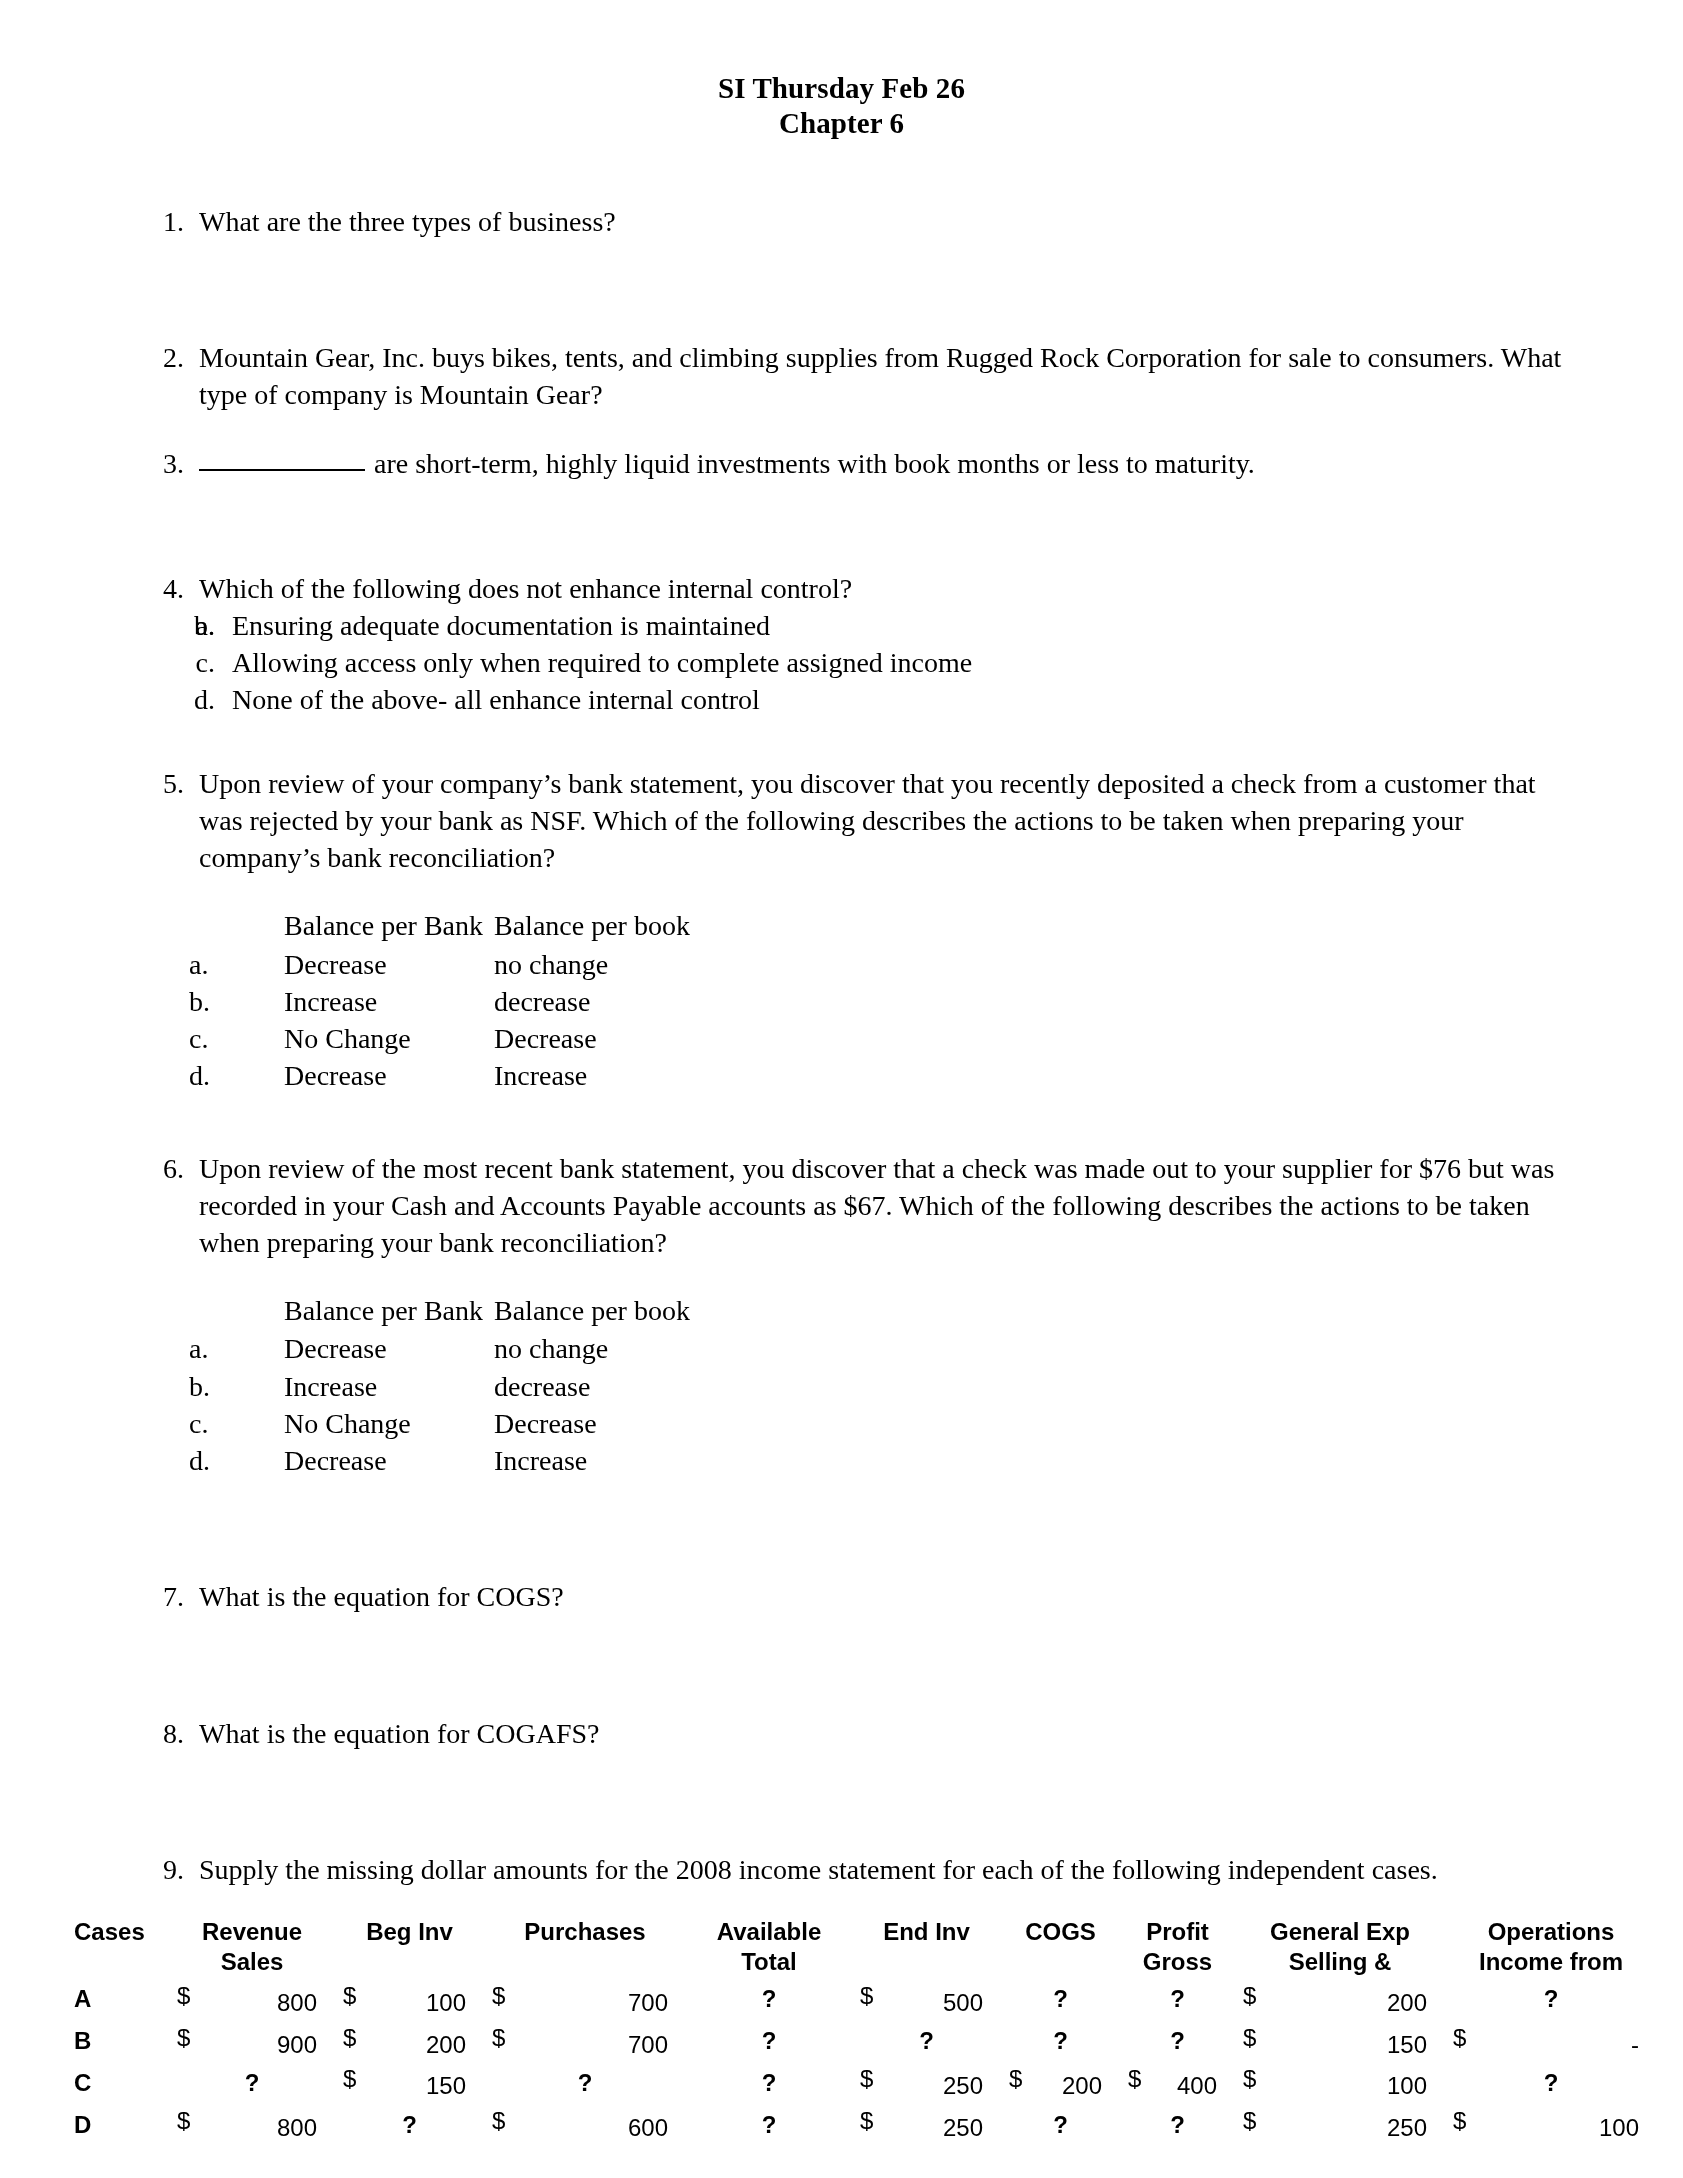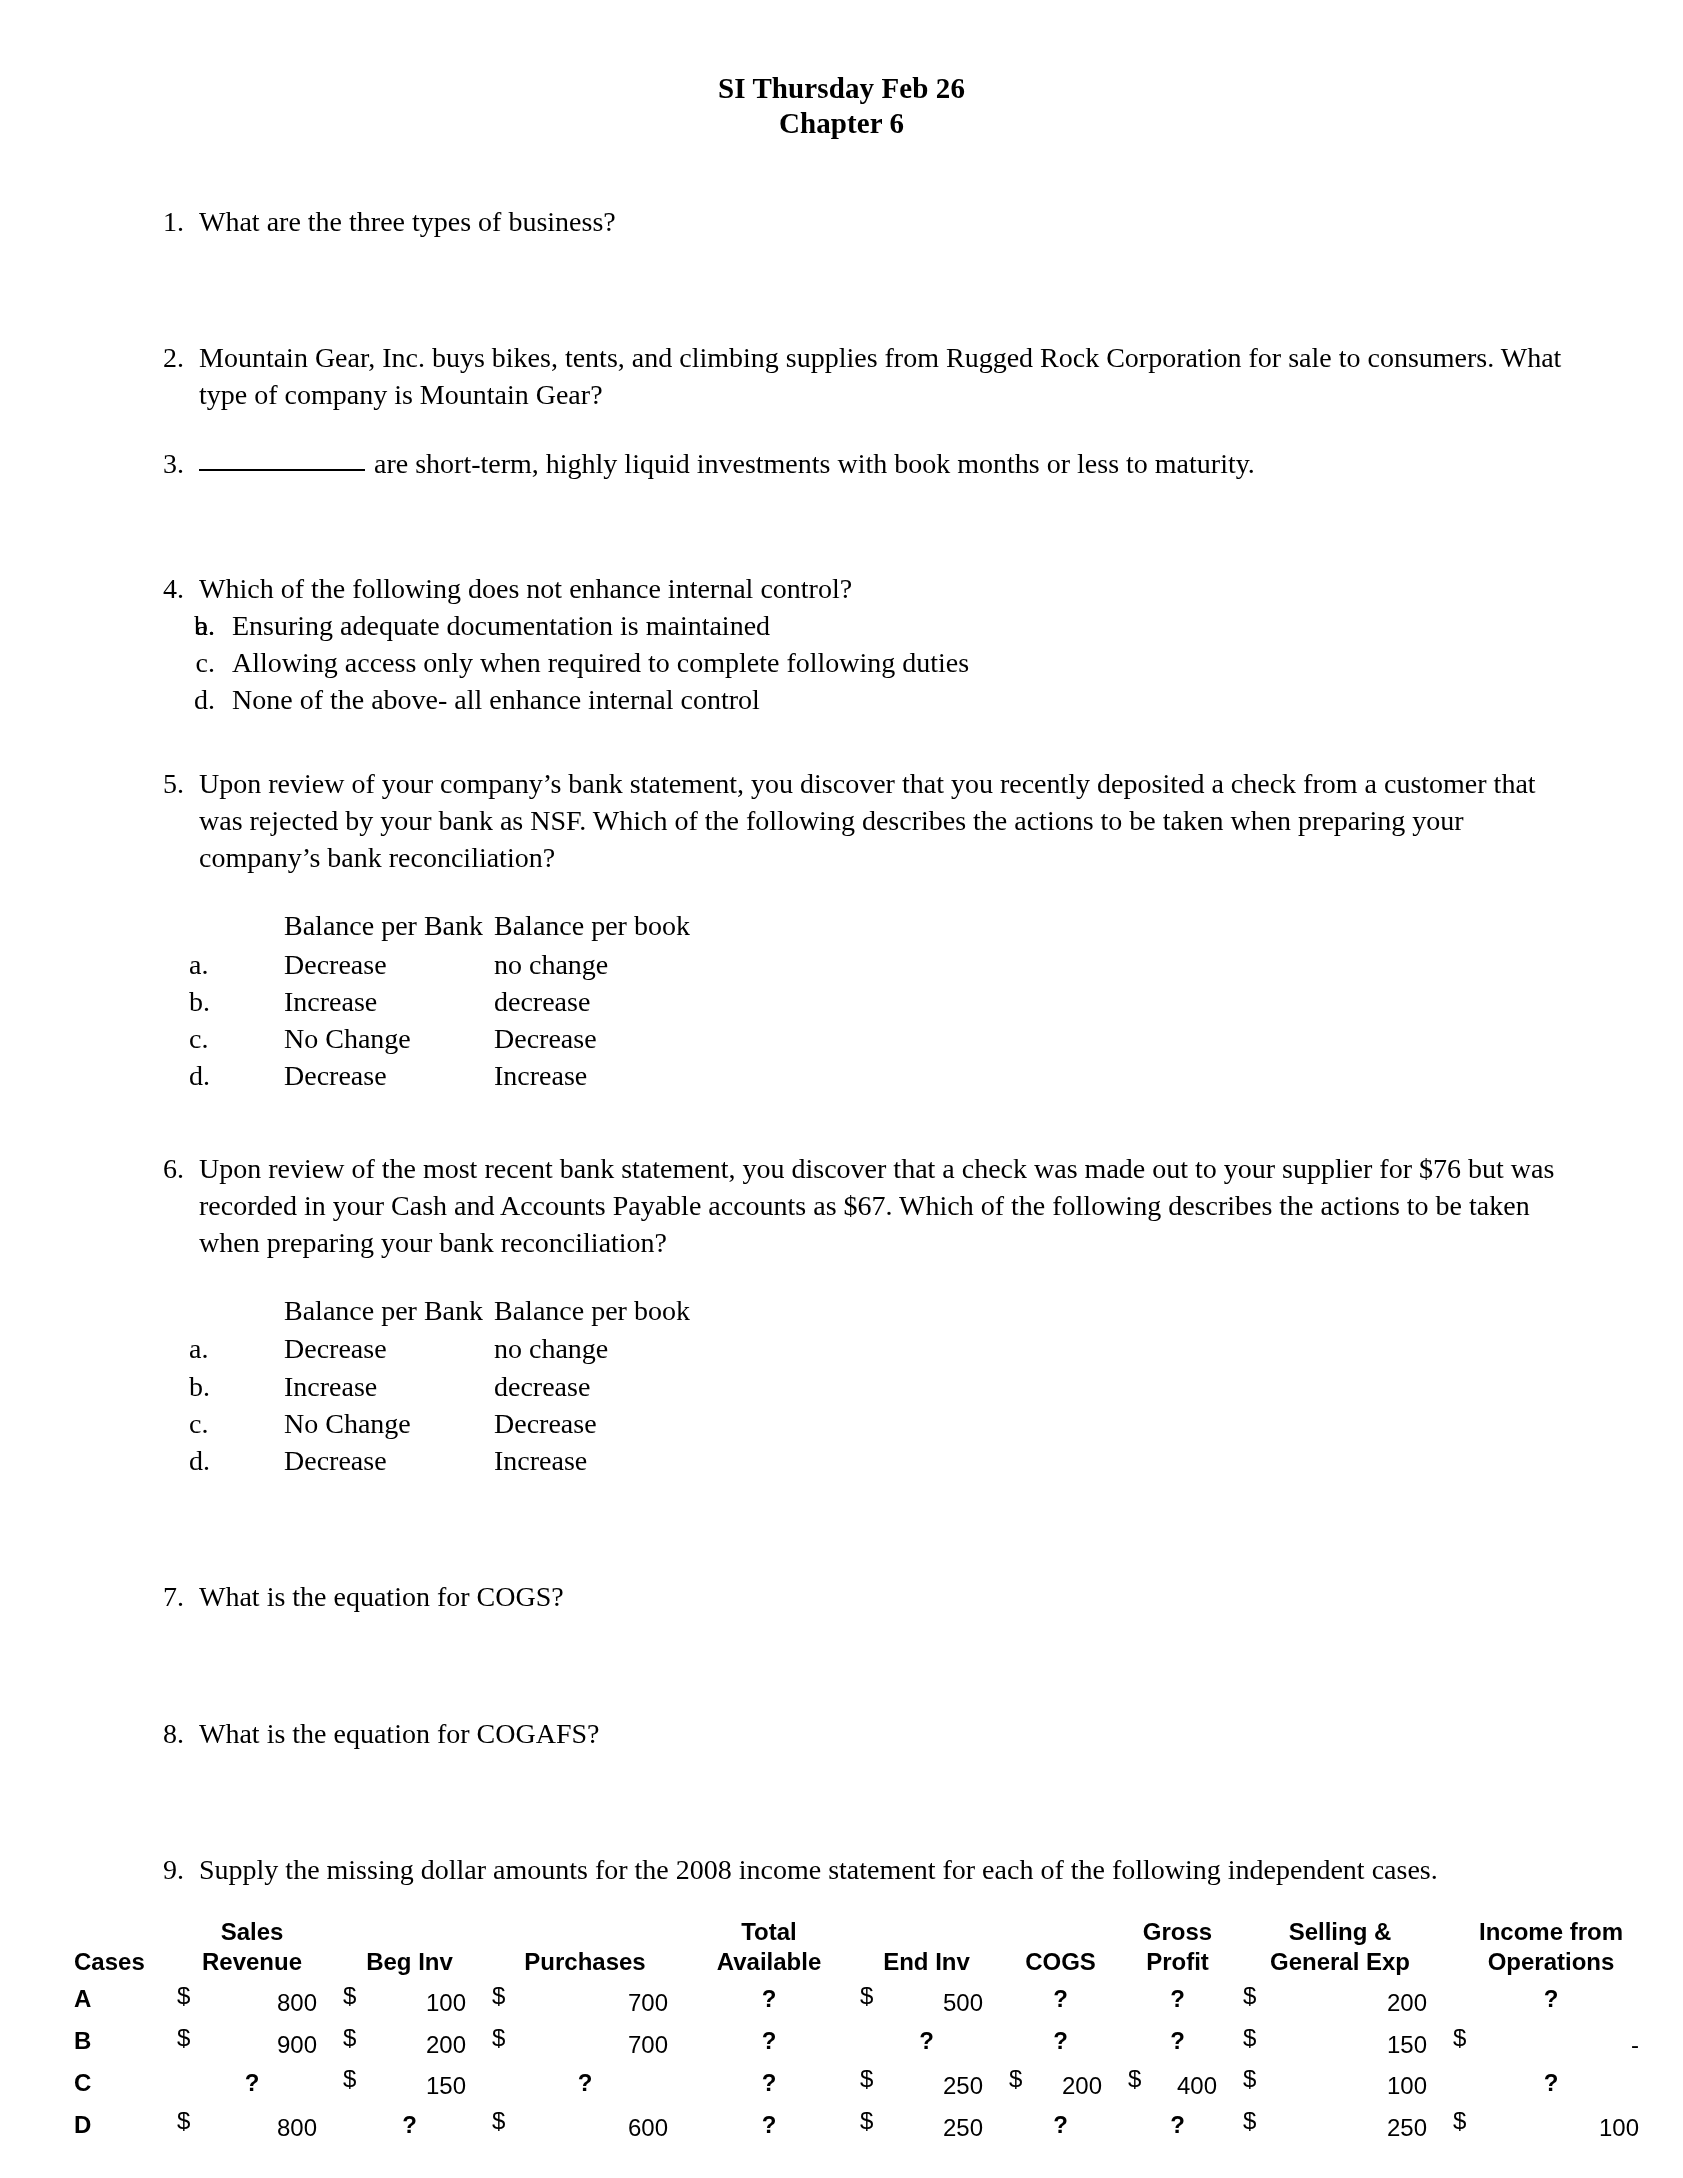--- a/index.html
+++ b/index.html
@@ -197,21 +197,21 @@
   <div class="sublist">
     <div class="subitem">
       <span class="subnum">a.</span>
     </div>
     <div class="subitem">
       <span class="subnum">b.</span>
       <span>Ensuring adequate documentation is maintained</span>
     </div>
     <div class="subitem">
       <span class="subnum">c.</span>
-      <span>Allowing access only when required to complete following duties</span>
+      <span>Allowing access only when required to complete assigned income</span>
     </div>
     <div class="subitem">
       <span class="subnum">d.</span>
       <span>None of the above- all enhance internal control</span>
     </div>
   </div>
 
   <div class="sp-46"></div>
 
   <div class="qitem">
@@ -301,44 +301,44 @@
   <div class="sp-100"></div>
 
   <div class="qitem">
     <span class="qnum">9.</span>
     <span class="qtext">Supply the missing dollar amounts for the 2008 income statement for each of the following independent cases.</span>
   </div>
 
   <div class="data-table-wrap">
     <table class="data-table">
       <thead>
+        <tr>
+          <th class="c-case lbl-left">Cases</th>
+          <th class="w-rev">Revenue</th>
+          <th class="w-beg">Beg Inv</th>
+          <th class="w-pur">Purchases</th>
+          <th class="w-avail">Available</th>
+          <th class="w-end">End Inv</th>
+          <th class="w-cogs">COGS</th>
+          <th class="w-gp">Profit</th>
+          <th class="w-sga">General Exp</th>
+          <th class="w-io">Operations</th>
+        </tr>
         <tr>
           <th class="c-case"></th>
           <th class="w-rev">Sales</th>
           <th class="w-beg"></th>
           <th class="w-pur"></th>
           <th class="w-avail">Total</th>
           <th class="w-end"></th>
           <th class="w-cogs"></th>
           <th class="w-gp">Gross</th>
           <th class="w-sga">Selling &amp;</th>
           <th class="w-io">Income from</th>
         </tr>
-        <tr>
-          <th class="c-case lbl-left">Cases</th>
-          <th class="w-rev">Revenue</th>
-          <th class="w-beg">Beg Inv</th>
-          <th class="w-pur">Purchases</th>
-          <th class="w-avail">Available</th>
-          <th class="w-end">End Inv</th>
-          <th class="w-cogs">COGS</th>
-          <th class="w-gp">Profit</th>
-          <th class="w-sga">General Exp</th>
-          <th class="w-io">Operations</th>
-        </tr>
       </thead>
       <tbody>
 
         <tr>
           <td class="c-case">A</td>
           <td class="c-money w-rev">
               <span class="dollar">$</span>
               <span class="amt">800</span>
             </td>
           <td class="c-money w-beg">

